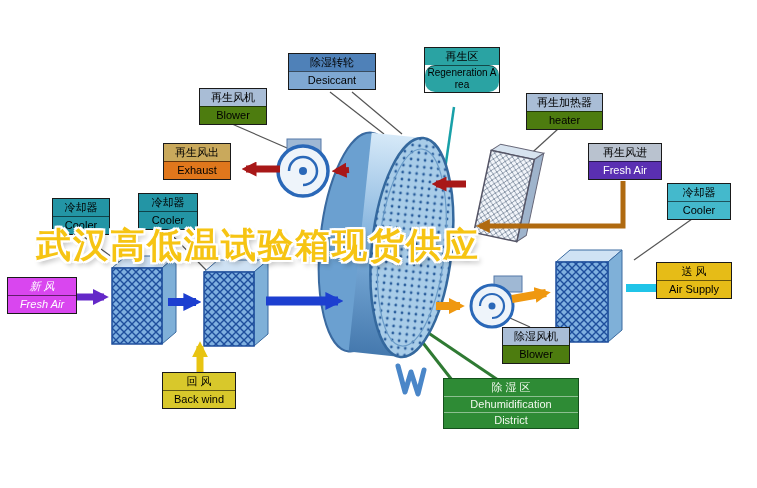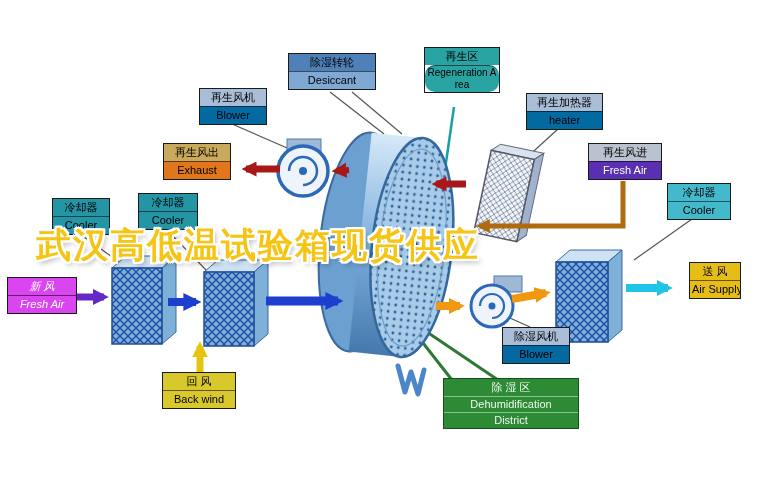--- a/index.html
+++ b/index.html
@@ -8,21 +8,21 @@
   .stage svg.diagram{position:absolute;left:0;top:0;z-index:1;}
   .lbl{position:absolute;z-index:20;border:1px solid #1a1a1a;box-sizing:border-box;
        text-align:center;font-size:11px;color:#000;}
   .lbl .r{display:block;line-height:17px;padding:0 2px;white-space:nowrap;
           border-top:1px solid rgba(0,0,0,.55);overflow:hidden;}
   .lbl .r:first-child{border-top:none;}
   .lbl .wrap{white-space:normal;word-break:break-all;line-height:12px;font-size:10px;padding:1px 2px;border-radius:10px;}
   
   .c-desic .r1{background:#4f81b8;} .c-desic .r2{background:#7fa8d2;}
   .c-teal  .r{background:#2aa3a3;}
-  .c-blower .r1{background:#a9bdd6;} .c-blower .r2{background:#0369a1;}
+  .c-blower .r1{background:#a9bdd6;} .c-blower .r2{background:#4d7c0f;}
   .c-exh .r1{background:#c9a95c;} .c-exh .r2{background:#e0771c;}
   .c-rfa .r1{background:#b9c2cf;} .c-rfa .r2{background:#5a2fb2;color:#fff;}
   .c-coolerD .r{background:#2395a5;}
   .c-coolerL .r{background:#44b9cc;}
   .c-purple .r{background:#d946ef;color:#fff;font-style:italic;}
   .c-gold .r{background:#e6bc17;}
   .c-yellow .r{background:#d8c82b;}
   .c-green{border-color:#14501c;}
   .c-green .r{background:#2e8b35;color:#f2f8ee;border-top-color:rgba(255,255,255,.45);}
   .watermark{position:absolute;left:36px;top:222px;z-index:50;font-weight:bold;
@@ -199,21 +199,21 @@
   <div class="lbl c-coolerL" style="left:667px;top:183px;width:64px;">
     <span class="r">冷却器</span>
     <span class="r">Cooler</span>
   </div>
 
   <div class="lbl c-purple" style="left:7px;top:277px;width:70px;">
     <span class="r">新  风</span>
     <span class="r">Fresh Air</span>
   </div>
 
-  <div class="lbl c-gold" style="left:689px;top:262px;width:52px;">
+  <div class="lbl c-gold" style="left:656px;top:262px;width:76px;">
     <span class="r">送  风</span>
     <span class="r">Air Supply</span>
   </div>
 
   <div class="lbl c-yellow" style="left:162px;top:372px;width:74px;">
     <span class="r">回  风</span>
     <span class="r">Back wind</span>
   </div>
 
   <div class="lbl c-blower" style="left:502px;top:327px;width:68px;">

